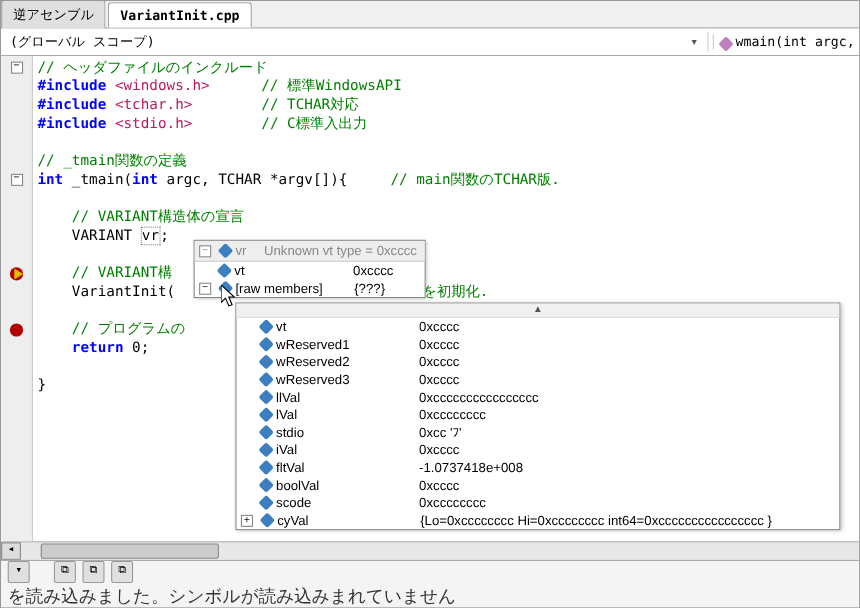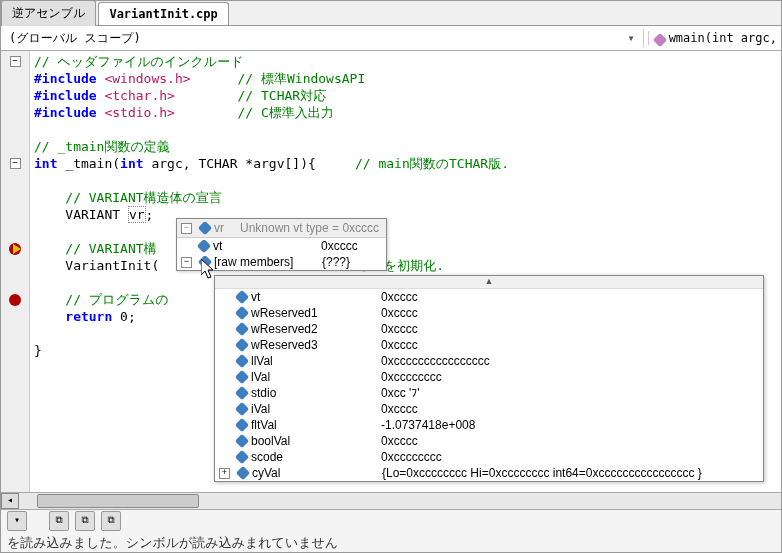--- a/index.html
+++ b/index.html
@@ -178,21 +178,21 @@
     width: 18px;
     height: 18px;
     background: #e0e0e0;
     border: 1px solid #999;
     border-radius: 2px;
     font-size: 10px;
     text-align: center;
     line-height: 16px;
   }
   .status-line {
-    font-size: 13px;
+    font-size: 16px;
     color: #333;
     padding: 2px 6px;
     white-space: nowrap;
     overflow: hidden;
   }
 
   
   .tooltip1 {
     position: absolute;
     left: 175px;

